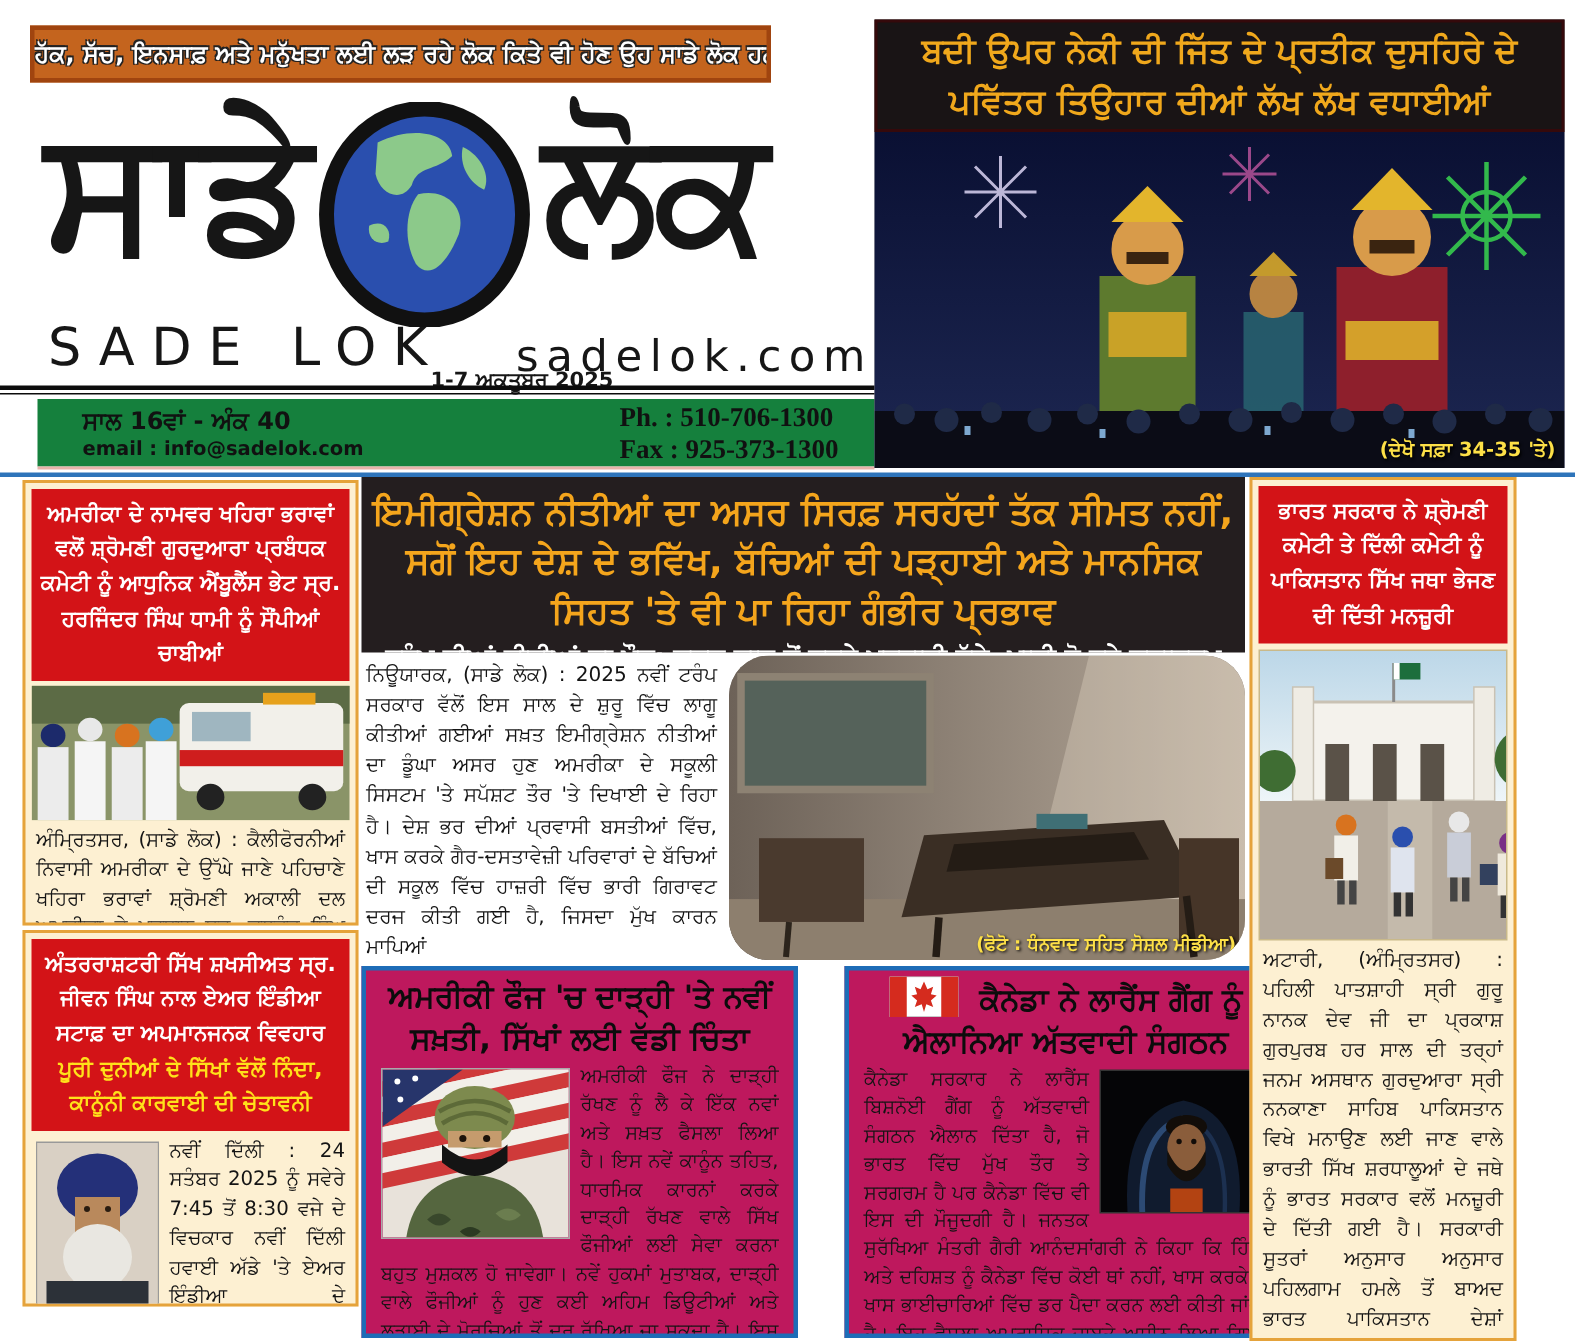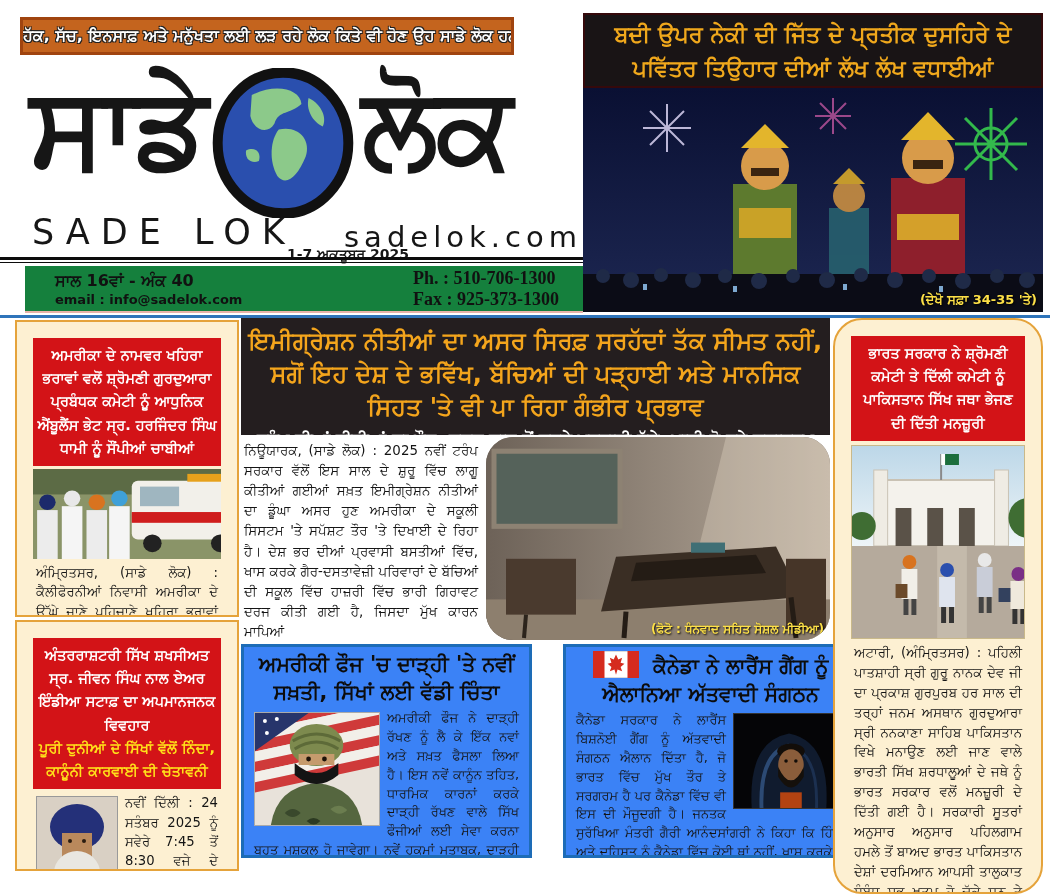--- a/index.html
+++ b/index.html
@@ -32,21 +32,21 @@
   .festival-banner { position:absolute; left:583px; top:13px; width:460px; height:75px; background:#191415;
     border:2px solid #35090b; color:#f0a81c; font-weight:bold; font-size:22.5px; text-align:center; padding-top:2px; overflow:hidden; }
   .festival-banner div { line-height:34px; white-space:nowrap; }
   .festival-photo { position:absolute; left:583px; top:88px; width:460px; height:224px; overflow:hidden; background:#0a0f2a; }
   .photo-caption { position:absolute; right:6px; bottom:4px; color:#fde047; font-size:13px; font-weight:bold;
     text-shadow:1px 1px 2px #000; white-space:nowrap; }
 
   .content-top-line { position:absolute; left:0; top:315px; width:1050px; height:3px; background:#2e74ba; }
 
   
-  .cream-block { position:absolute; background:#fdf0d2; border:2px solid #e5a33b; padding:16px; overflow:hidden; }
+  .cream-block { position:absolute; background:#fdf0d2; border:2px solid #e5a33b; padding:4px; overflow:hidden; }
   .red-head { background:#d31317; color:#fff; font-weight:bold; font-size:14.5px; text-align:center;
     line-height:1.6; padding:6px 3px; }
   .red-head .yellow { color:#ffe11a; display:block; }
   .body-text { font-size:13.2px; line-height:1.47; text-align:justify; color:#141414; padding:4px 3px 0 3px; }
 
   
   .left-a1 { left:15px; top:320px; width:224px; height:297px; }
   .amb-photo { width:100%; height:90px; margin-top:3px; overflow:hidden; }
   .left-a2 { left:15px; top:620px; width:224px; height:251px; }
   .portrait { float:left; width:82px; height:112px; margin:3px 7px 2px 0; border:1px solid #999; }
@@ -54,31 +54,31 @@
   
   .main-headbox { position:absolute; left:241px; top:318px; width:589px; height:117px; background:#241e1f; text-align:center; overflow:hidden; }
   .main-head { color:#f4a51c; font-weight:bold; font-size:24px; line-height:33px; padding:7px 6px 0 6px; }
   .main-sub { color:#fff; font-weight:bold; font-size:17px; margin-top:5px; white-space:nowrap; }
   .main-article { position:absolute; left:241px; top:437px; width:589px; height:203px; display:flex; gap:5px; overflow:hidden; }
   .main-article .col-text { width:240px; flex:none; }
   .main-article .col-text .body-text { font-size:13.4px; line-height:1.5; }
   .class-photo { position:relative; flex:1; overflow:hidden; background:#7a7066;border-radius:27px; }
 
   
-  .blue-box { position:absolute; top:644px; height:214px; border:3px solid #1d6cb7; background:#3b82f6; padding:4px 7px; overflow:hidden; }
+  .blue-box { position:absolute; top:644px; height:248px; border:3px solid #1d6cb7; background:#be185d; padding:4px 7px; overflow:hidden; }
   .box-army { left:241px; width:291px; }
   .box-canada { left:535px; width:295px;margin-left:28px; }
   .box-head { font-size:20.5px; font-weight:bold; color:#0c0c0c; text-align:center; line-height:1.35; }
   .flag-ca { display:inline-block; width:46px; height:27px; vertical-align:-5px; margin-right:7px; }
   .soldier { float:left; width:126px; height:114px; margin:3px 7px 1px 0; border:1px solid #aaa; }
   .bishnoi { float:right; width:112px; height:96px; margin:2px 0 3px 7px; border:1px solid #333; }
   .blue-box .body-text { font-size:12.9px; line-height:1.46; padding-top:3px; }
 
   
-  .right-col { left:833px; top:318px; width:210px; height:576px;border-radius:29px; }
+  .right-col { left:833px; top:318px; width:178px; height:576px; }
   .attari-photo { width:100%; height:194px; margin-top:4px; overflow:hidden; border:1px solid #c9b98a; }
   .right-col .body-text { font-size:13.3px; line-height:1.5; }
 </style>
 </head>
 <body>
 
 <div class="page">
 
   <div class="tagline">ਹੱਕ, ਸੱਚ, ਇਨਸਾਫ਼ ਅਤੇ ਮਨੁੱਖਤਾ ਲਈ ਲੜ ਰਹੇ ਲੋਕ ਕਿਤੇ ਵੀ ਹੋਣ ਉਹ ਸਾਡੇ ਲੋਕ ਹਨ</div>
 

